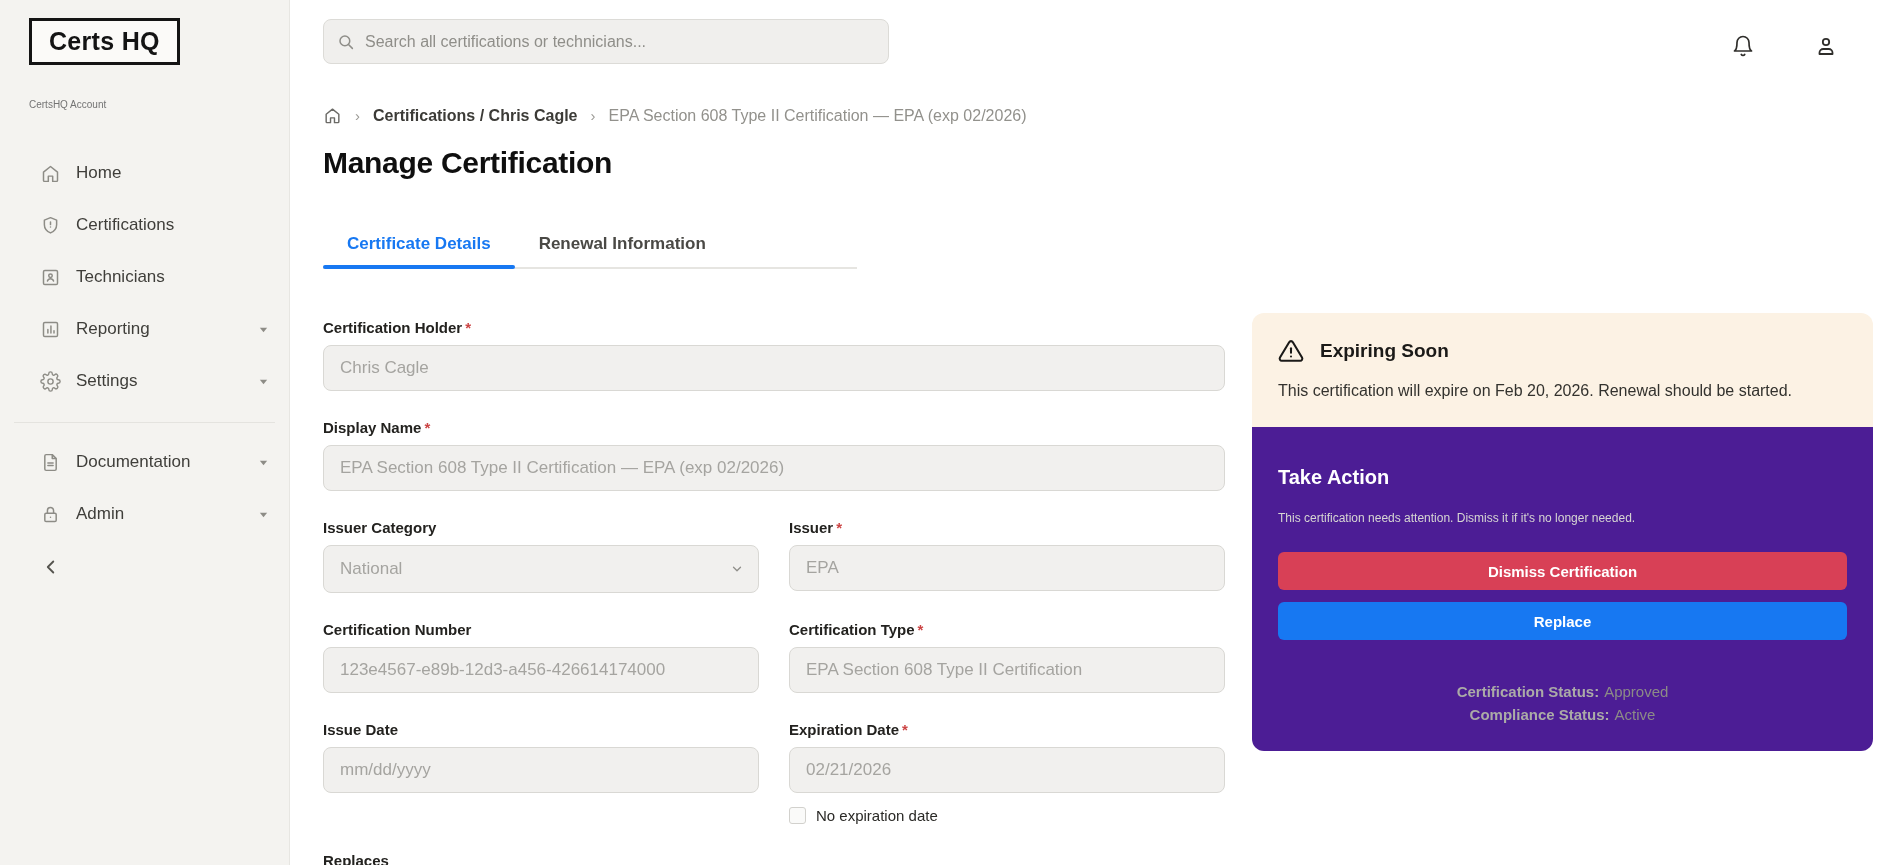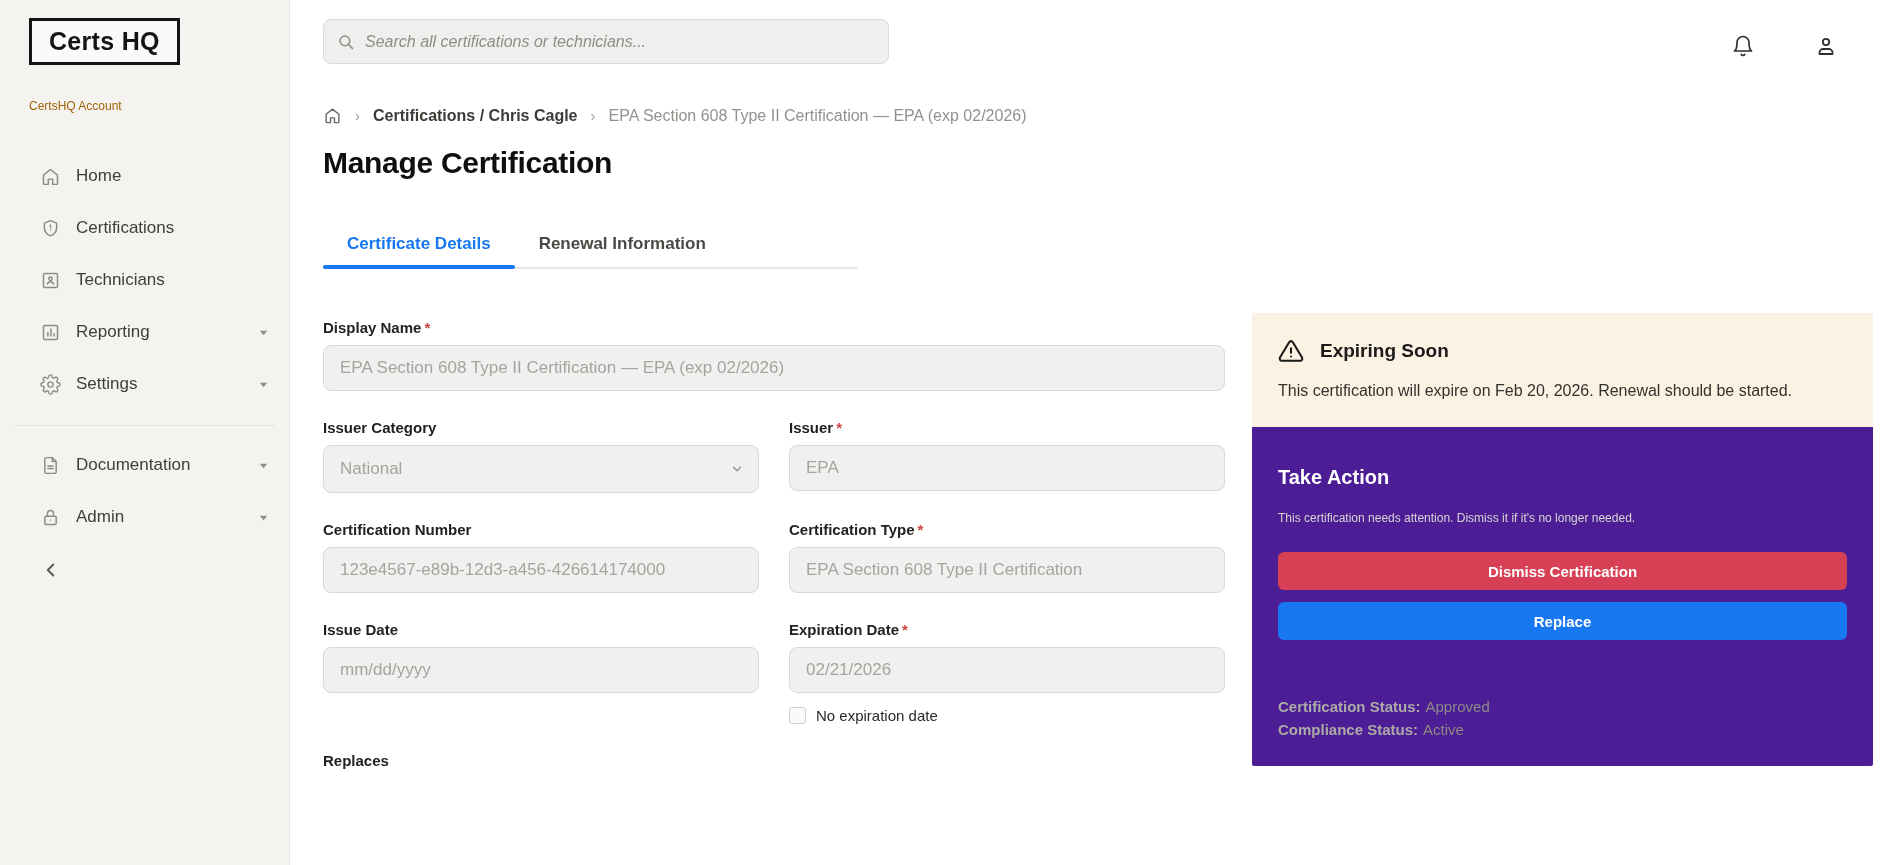--- a/index.html
+++ b/index.html
@@ -5,41 +5,41 @@
   * { margin:0; padding:0; box-sizing:border-box; }
   html,body { width:1897px; height:865px; overflow:hidden; background:#fff;
               font-family:"Liberation Sans", sans-serif; }
 
   
   .sidebar { position:absolute; left:0; top:0; bottom:0; width:290px;
              background:#F4F3F0; border-right:1px solid #E7E6E2; }
   .logo-box { display:inline-block; margin:18px 0 0 29px; border:3px solid #141414;
               background:#FBFAF8; padding:6px 17px; font-size:25px; font-weight:bold;
               color:#141414; letter-spacing:.3px; }
-  .account-label { margin:34px 0 0 29px; font-size:12px; color:#a16207; }
+  .account-label { margin:34px 0 0 29px; font-size:10px; color:#737373; }
   .nav { margin-top:37px; }
   .nav-item { height:52px; display:flex; align-items:center; padding:0 20px 0 40px;
               font-size:17px; color:#3F3E3A; cursor:pointer; }
   .nav-item .nicon { width:21px; height:21px; color:#8D8C86; flex:0 0 auto; }
   .nav-item .nlabel { margin-left:15px; }
   .nav-item .chev { margin-left:auto; width:11px; height:11px; color:#8D8C86; }
   .side-divider { border-top:1px solid #E4E3DF; margin:15px 14px 13px 14px; }
   .collapse-btn { margin:16px 0 0 40px; width:22px; height:22px; color:#55544F; cursor:pointer; }
   svg { display:block; }
 
   
   .main { position:absolute; left:290px; top:0; right:0; bottom:0; background:#fff; }
 
   .search-box { position:absolute; left:33px; top:19px; width:566px; height:45px;
                 background:#F0EFED; border:1px solid #DCDBD7; border-radius:8px;
                 display:flex; align-items:center; padding:0 13px; }
   .search-box .sicon { width:18px; height:18px; color:#8F8E89; flex:0 0 auto; }
   .search-box input { border:none; outline:none; background:transparent; flex:1;
                       margin-left:10px; font-size:16px; color:#5A5955;
-                      font-family:"Liberation Sans", sans-serif;font-style:italic; }
+                      font-family:"Liberation Sans", sans-serif; }
   .search-box input::placeholder { color:#8F8E89; }
 
   .icon-btn { position:absolute; top:31px; width:30px; height:30px; background:none;
               border:none; color:#2F2E2B; cursor:pointer; }
   .icon-btn svg { width:24px; height:24px; margin:auto; }
   .bell-btn { left:1438px; }
   .user-btn { left:1521px; }
 
   .breadcrumb { position:absolute; left:33px; top:106px; display:flex; align-items:center;
                 font-size:16px; white-space:nowrap; }
@@ -75,37 +75,37 @@
   .fake-select .selchev { width:14px; height:14px; color:#8F8E89; }
   .grid2 { display:grid; grid-template-columns:436px 436px; column-gap:30px; margin-bottom:28px; }
   .check-row { display:flex; align-items:center; margin-top:14px; }
   .check-row input[type=checkbox] { appearance:none; width:17px; height:17px;
         border:1px solid #D2D1CD; background:#FAFAF9; border-radius:3px; cursor:pointer; }
   .check-row .clabel { margin-left:10px; font-size:15px; color:#2A2926; }
   .replaces { margin-top:24px; }
 
   
   .side-panel { position:absolute; left:962px; top:313px; width:621px;
-                border-radius:2px; overflow:hidden; }
+                border-radius:12px; overflow:hidden; }
   .alert { background:#FCF2E4; padding:25px 26px 27px 26px; }
   .alert-head { display:flex; align-items:center; }
   .alert-head .wicon { width:26px; height:26px; color:#1B1A18; flex:0 0 auto; }
   .alert-title { margin-left:16px; font-size:19px; font-weight:bold; color:#1B1A18; }
   .alert-msg { margin-top:17px; font-size:16px; color:#33322E; line-height:19px; }
 
   .action { background:#4c1d95; padding:38px 26px 23px 26px; }
   .action-title { font-size:20px; font-weight:bold; color:#FFFFFF; line-height:24px; }
   .action-msg { margin-top:20px; font-size:12px; color:#D7D6D3; line-height:19px; }
   .btn-row { margin-top:24px; display:flex; gap:12px;flex-direction:column; }
   .btn { height:38px; border:none; border-radius:6px; padding:0 17px; font-size:15px;
          font-weight:bold; color:#fff; cursor:pointer;
          font-family:"Liberation Sans", sans-serif; }
   .btn-danger { background:#D84056; }
   .btn-primary { background:#1778F2; }
-  .status-block { margin-top:57px; }
+  .status-block { margin-top:42px;text-align:center; }
   .status-line { font-size:15px; line-height:19px; margin-bottom:4px; }
   .status-line .slabel { font-weight:bold; color:#ABABA7; }
   .status-line .svalue { color:#8C8B87; margin-left:5px; }
 </style>
 </head>
 <body>
 
 <aside class="sidebar">
   <div class="logo-box">Certs HQ</div>
   <div class="account-label">CertsHQ Account</div>
@@ -248,20 +248,24 @@
 
   <h1 class="page-title">Manage Certification</h1>
 
   <div class="tabs">
     <div class="tab active">Certificate Details</div>
     <div class="tab">Renewal Information</div>
   </div>
 
   <div class="form">
 
+    <div class="fg">
+      <label class="flabel"><span>Certification Holder</span><span class="req">*</span></label>
+      <input class="tinput" value="Chris Cagle" style="">
+    </div>
 
     <div class="fg">
       <label class="flabel"><span>Display Name</span><span class="req">*</span></label>
       <input class="tinput" value="EPA Section 608 Type II Certification — EPA (exp 02/2026)" style="">
     </div>
 
     <div class="grid2">
       <div>
         <label class="flabel">Issuer Category</label>
         <div class="fake-select">

